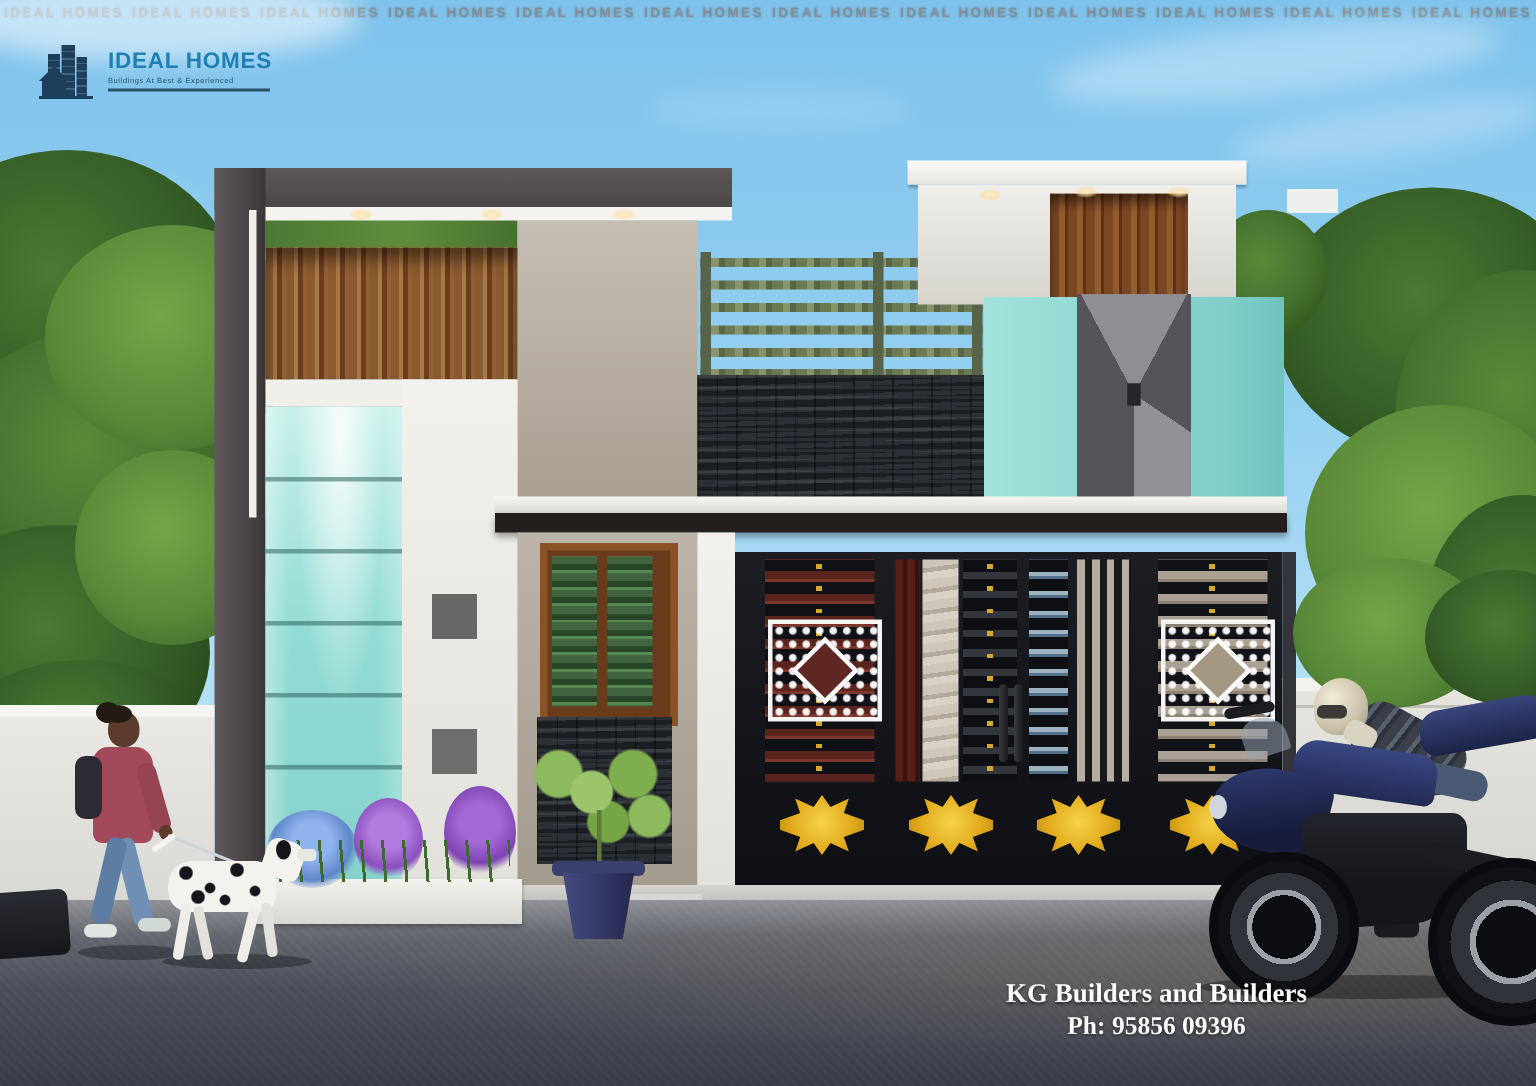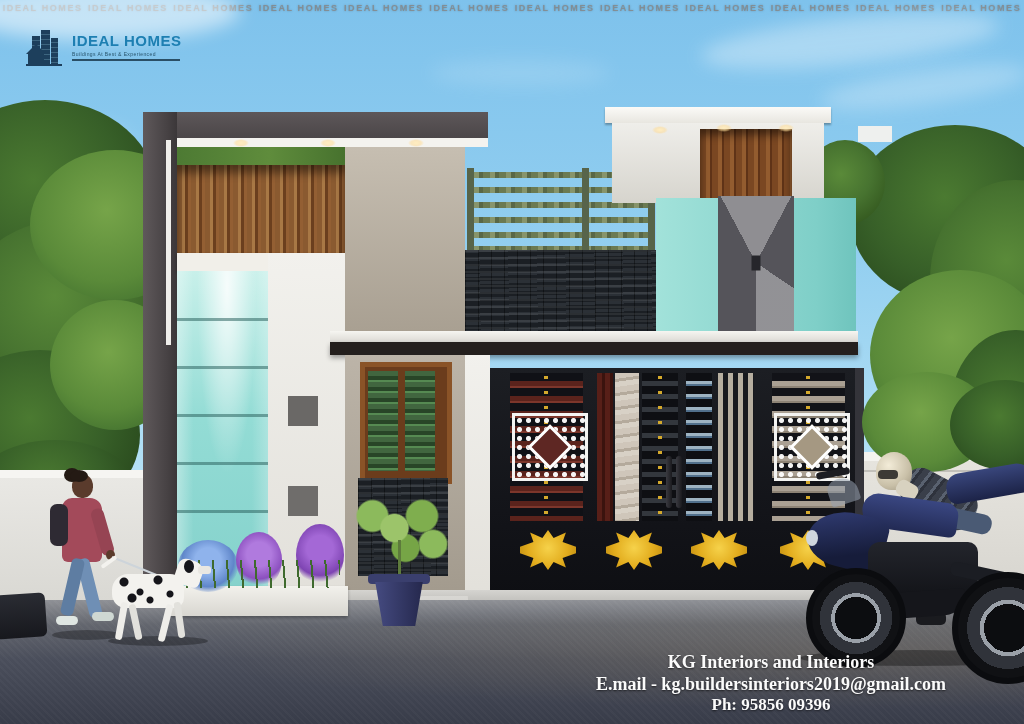--- a/index.html
+++ b/index.html
@@ -316,18 +316,17 @@
       <div class="roof" data-name="house-roof-icon"></div>
       <div class="t" style="left:2px;top:26px;width:16px;height:10px;background:#1d3f5c;"></div>
       <div class="t" style="left:0;top:36px;width:36px;height:2px;background:#1d3f5c;"></div>
     </div>
     <div id="logo-text" class="abs" data-name="logo-text">IDEAL HOMES</div>
     <div id="logo-tagline" class="abs" data-name="logo-tagline">Buildings At Best &amp; Experienced</div>
     <div id="logo-rule" class="abs" data-name="logo-rule"></div>
   </div>
 
   <div id="contact" class="abs" data-name="contact-block">
-    <div class="c-lg" data-name="contact-company">KG Interiors and Interiors</div>
-    <div class="c-lg" data-name="contact-email">E.mail - kg.buildersinteriors2019@gmail.com</div>
+    <div class="c-lg" data-name="contact-company">KG Builders and Builders</div>
     <div class="c-md" data-name="contact-phone">Ph: 95856 09396</div>
   </div>
 
 </div>
 
 </body></html>

